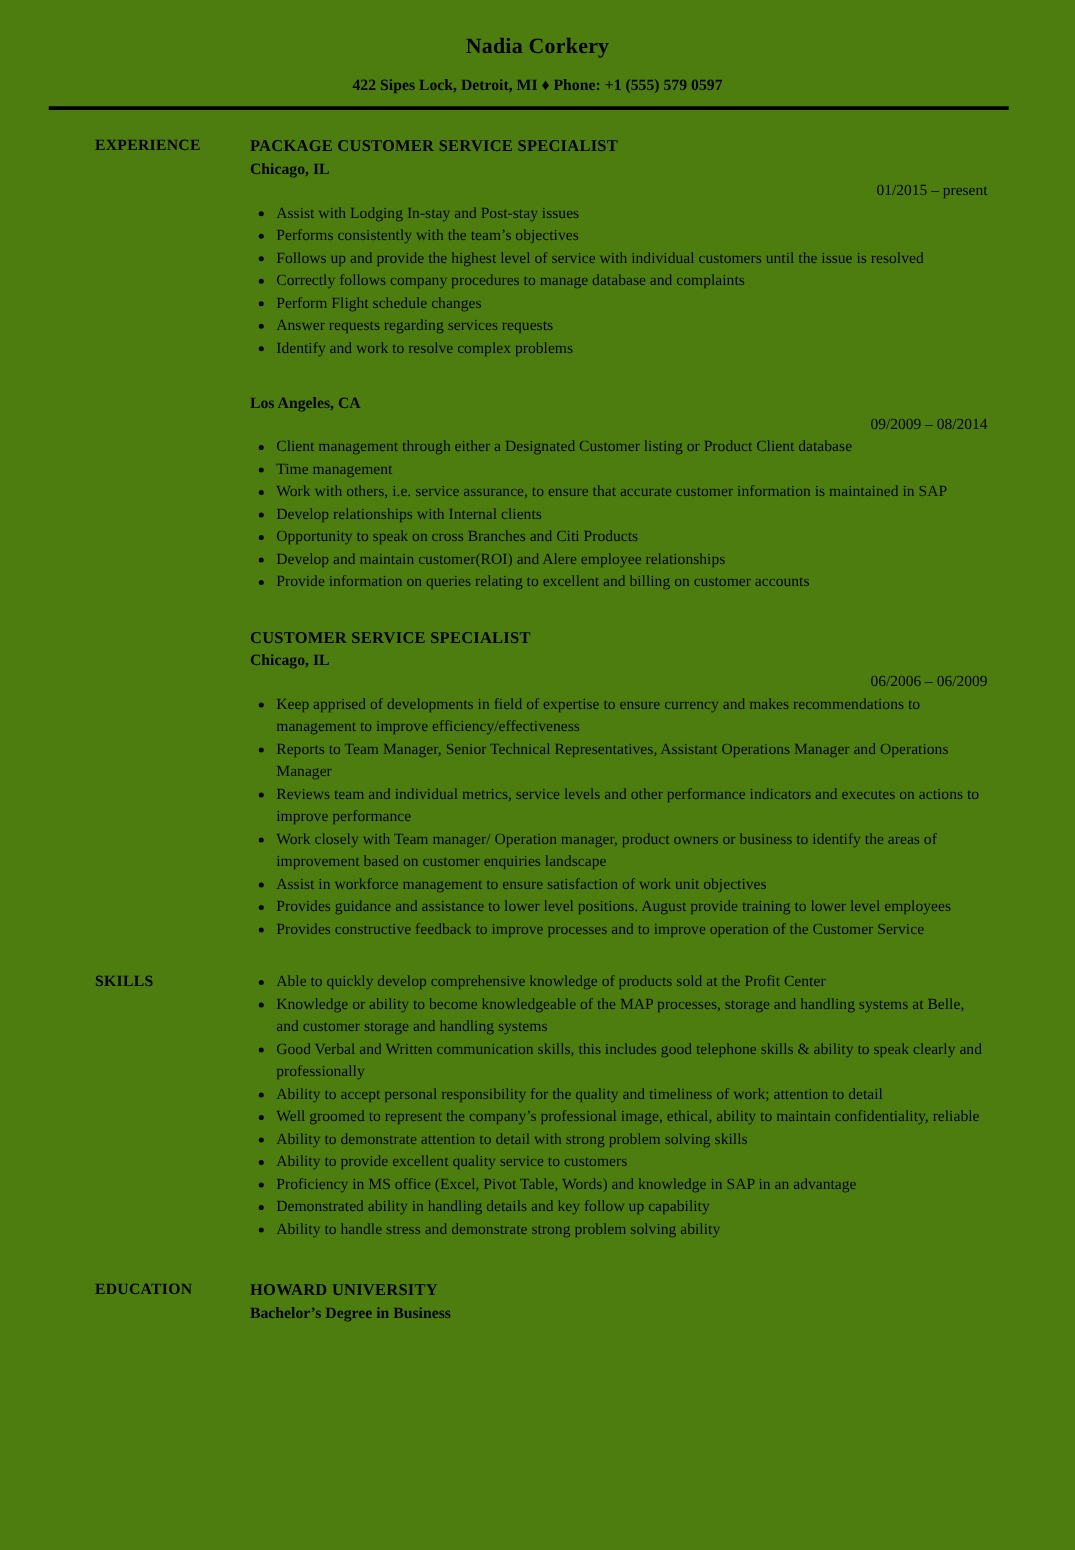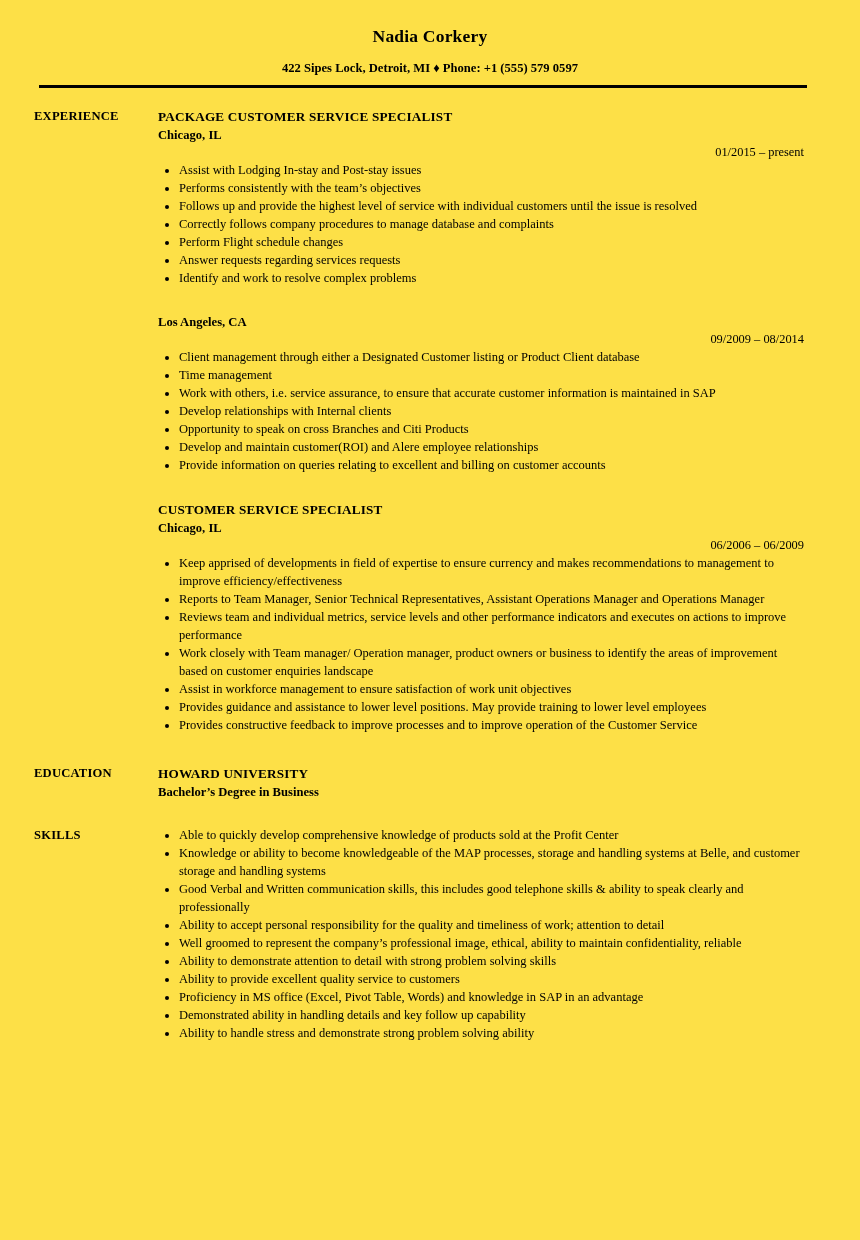--- a/index.html
+++ b/index.html
@@ -2,21 +2,21 @@
 <html><head>
 <meta charset="utf-8">
 <style>
   * { box-sizing: border-box; }
   html, body { margin: 0; padding: 0; background: #ffffff; }
   .page {
     position: relative;
     width: 860px;
     height: 1240px;
     margin: 0 auto;
-    background: #fde047;
+    background: #4d7c0f;
     color: #000000;
     font-family: "Liberation Serif", serif;
     overflow: hidden;
   }
   
   .header { text-align: center; padding-top: 26px; }
   .name {
     margin: 0;
     font-size: 17.5px;
     font-weight: bold;
@@ -26,33 +26,33 @@
     margin-top: 14px;
     font-size: 12.6px;
     font-weight: bold;
   }
   .rule {
     border: none;
     border-top: 3px solid #000000;
     margin: 9px 53px 0 39px;
   }
   
-  .section { display: flex; align-items: flex-start; }
+  .section { display: flex; align-items: flex-start; margin-left: 42px; }
   .section-experience { margin-top: 19px; }
   .section-education  { margin-top: 30px; }
   .section-skills     { margin-top: 24px; }
   .section-label {
     flex: 0 0 158px;
     padding-left: 34px;
     font-size: 12.6px;
     font-weight: bold;
     line-height: 18px;
     letter-spacing: 0.2px;
   }
-  .section-content { flex: 1 1 auto; padding-right: 56px; }
+  .section-content { flex: 1 1 auto; padding-right: 70px; }
   
   .job + .job { margin-top: 26px; }
   .job-title {
     margin: 0;
     font-size: 13.2px;
     font-weight: bold;
     line-height: 19px;
     letter-spacing: 0.2px;
   }
   .job-location {
@@ -136,33 +136,25 @@
       <div class="job">
         <h2 class="job-title">CUSTOMER SERVICE SPECIALIST</h2>
         <div class="job-location">Chicago, IL</div>
         <div class="job-dates">06/2006 – 06/2009</div>
         <ul class="bullets">
             <li>Keep apprised of developments in field of expertise to ensure currency and makes recommendations to management to improve efficiency/effectiveness</li>
             <li>Reports to Team Manager, Senior Technical Representatives, Assistant Operations Manager and Operations Manager</li>
             <li>Reviews team and individual metrics, service levels and other performance indicators and executes on actions to improve performance</li>
             <li>Work closely with Team manager/ Operation manager, product owners or business to identify the areas of improvement based on customer enquiries landscape</li>
             <li>Assist in workforce management to ensure satisfaction of work unit objectives</li>
-            <li>Provides guidance and assistance to lower level positions. May provide training to lower level employees</li>
+            <li>Provides guidance and assistance to lower level positions. August provide training to lower level employees</li>
             <li>Provides constructive feedback to improve processes and to improve operation of the Customer Service</li>
           </ul>
       </div>
 
-    </div>
-  </div>
-
-  <div class="section section-education">
-    <div class="section-label">EDUCATION</div>
-    <div class="section-content">
-      <h2 class="edu-school">HOWARD UNIVERSITY</h2>
-      <div class="edu-degree">Bachelor’s Degree in Business</div>
     </div>
   </div>
 
   <div class="section section-skills">
     <div class="section-label">SKILLS</div>
     <div class="section-content">
       <ul class="bullets">
           <li>Able to quickly develop comprehensive knowledge of products sold at the Profit Center</li>
           <li>Knowledge or ability to become knowledgeable of the MAP processes, storage and handling systems at Belle, and customer storage and handling systems</li>
           <li>Good Verbal and Written communication skills, this includes good telephone skills &amp; ability to speak clearly and professionally</li>
@@ -170,13 +162,21 @@
           <li>Well groomed to represent the company’s professional image, ethical, ability to maintain confidentiality, reliable</li>
           <li>Ability to demonstrate attention to detail with strong problem solving skills</li>
           <li>Ability to provide excellent quality service to customers</li>
           <li>Proficiency in MS office (Excel, Pivot Table, Words) and knowledge in SAP in an advantage</li>
           <li>Demonstrated ability in handling details and key follow up capability</li>
           <li>Ability to handle stress and demonstrate strong problem solving ability</li>
         </ul>
     </div>
   </div>
 
+  <div class="section section-education">
+    <div class="section-label">EDUCATION</div>
+    <div class="section-content">
+      <h2 class="edu-school">HOWARD UNIVERSITY</h2>
+      <div class="edu-degree">Bachelor’s Degree in Business</div>
+    </div>
+  </div>
+
 </div>
 
 </body></html>

